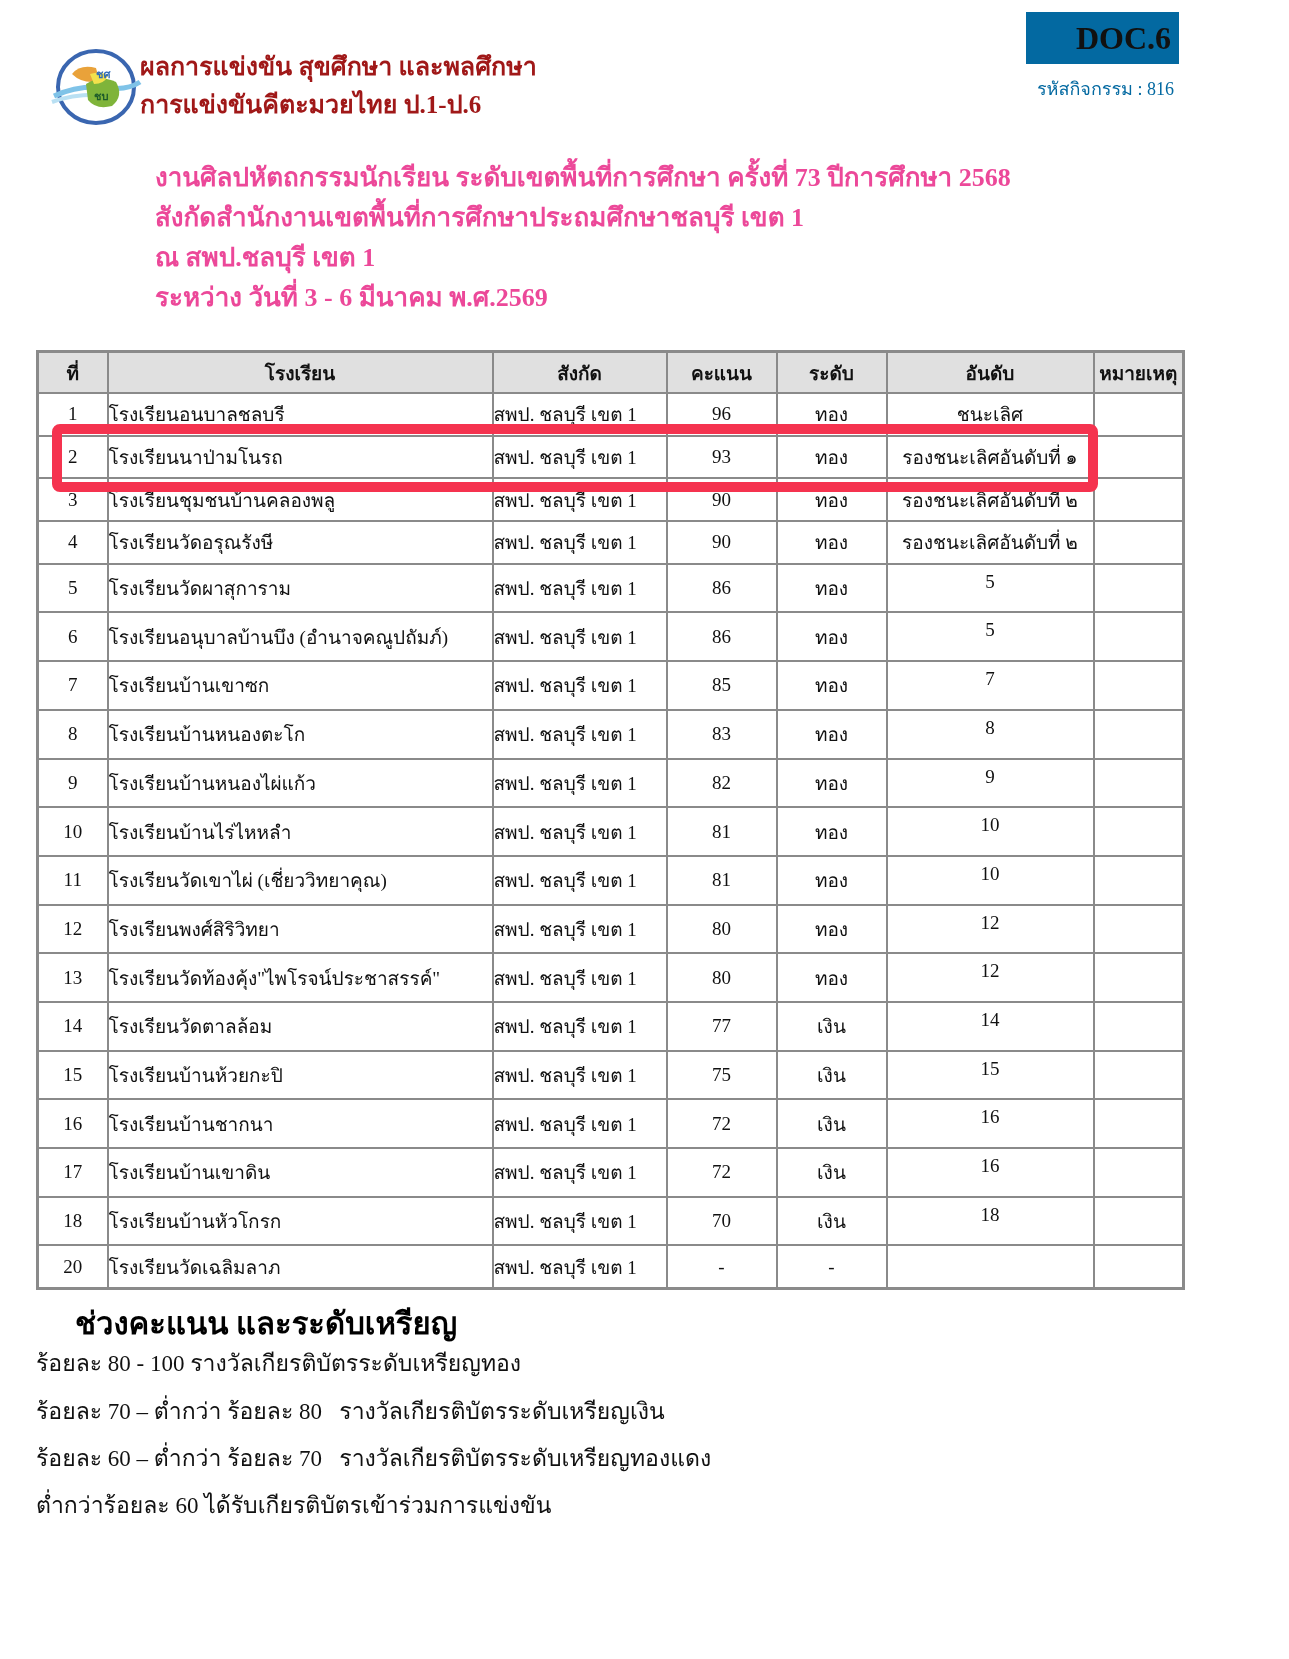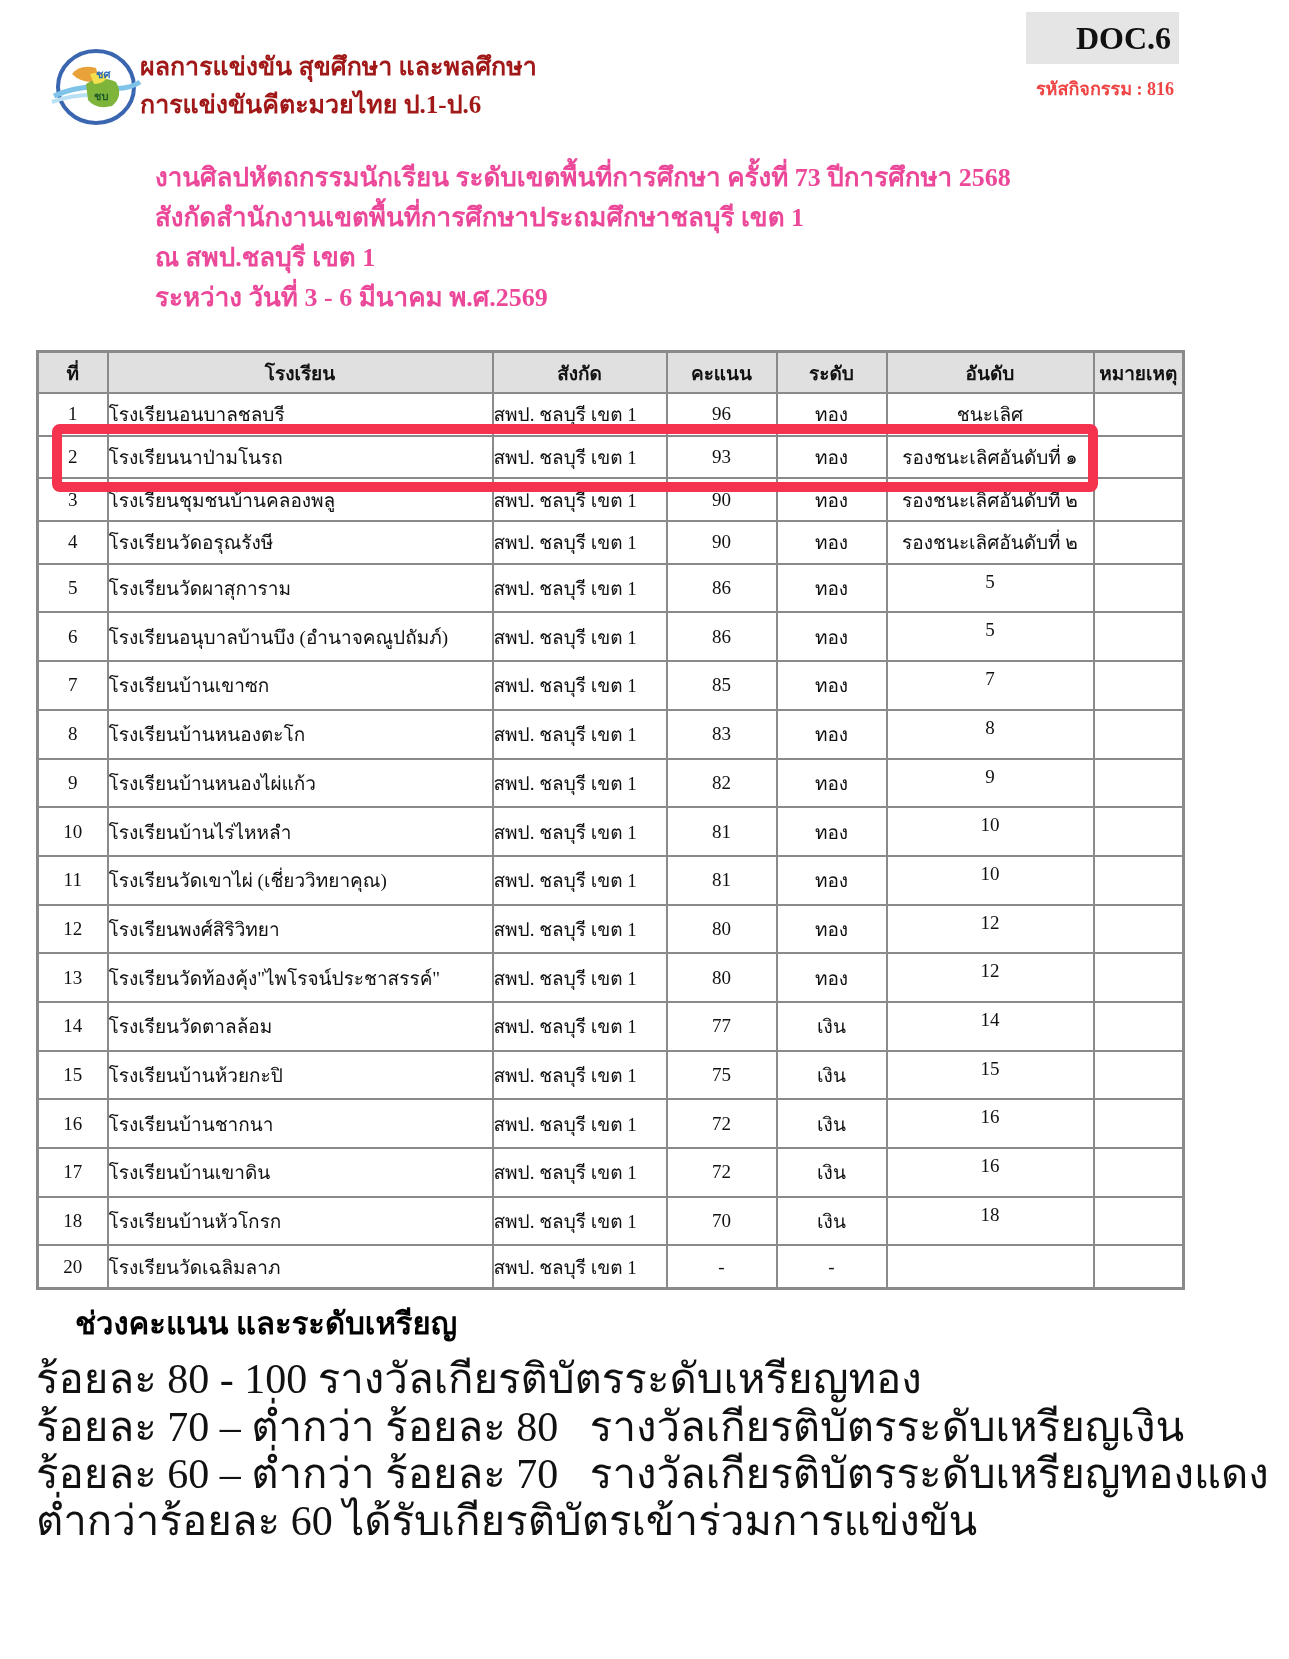--- a/index.html
+++ b/index.html
@@ -7,25 +7,25 @@
          font-family: "Liberation Serif", "DejaVu Serif", serif; color: #111; }
 
   .logo { position: absolute; left: 50px; top: 44px; width: 92px; height: 84px; }
 
   .title-red { position: absolute; left: 140px; font-family: "Liberation Serif", serif;
                font-weight: bold; font-size: 25px; color: #a01818; white-space: nowrap; }
   .title-red.l1 { top: 46px; }
   .title-red.l2 { top: 84px; }
 
   .doc-badge { position: absolute; left: 1026px; top: 12px; width: 153px; height: 52px;
-               background: #e5e5e5; }
+               background: #0369a1; }
   .doc-badge span { position: absolute; right: 8px; top: 8px; font-weight: bold;
                     font-size: 32px; color: #111; font-family: "Liberation Serif", serif; }
-  .activity-code { position: absolute; right: 115px; top: 74px; font-weight: bold;
-                   font-size: 18px; color: #ef4444; font-family: "Liberation Serif", serif;
+  .activity-code { position: absolute; right: 115px; top: 74px; font-weight: normal;
+                   font-size: 18px; color: #0369a1; font-family: "Liberation Serif", serif;
                    white-space: nowrap; text-align: right; }
 
   .sub { position: absolute; left: 155px; font-weight: bold; font-size: 26px;
          color: #ec4899; white-space: nowrap; font-family: "Liberation Serif", serif; }
   .sub.s1 { top: 156px; } .sub.s2 { top: 196px; } .sub.s3 { top: 236px; } .sub.s4 { top: 276px; }
 
   table.results { position: absolute; left: 36px; top: 350px; width: 1146px;
                   border-collapse: collapse; border: 3px solid #8a8a8a; table-layout: fixed; }
   table.results th, table.results td { border: 2px solid #8a8a8a; height: 40.7px;
                   padding: 0; font-size: 19px; font-family: "Liberation Serif", serif;
@@ -36,21 +36,21 @@
   td.l { text-align: left; padding-left: 8px; margin-top: 18px; }
   td.rk { text-align: center; }
   td.rk.n { vertical-align: top; padding-top: 6px; }
 
   .highlight { position: absolute; left: 52px; top: 424px; width: 1046px; height: 68px;
                border: 10px solid #f5334f; border-radius: 8px; box-sizing: border-box;
                pointer-events: none; }
 
   .legend-title { position: absolute; left: 36px; top: 1298px; font-weight: bold;
                   font-size: 31px; color: #000000; white-space: nowrap; padding-left: 39px; }
-  .legend-line { position: absolute; left: 36px; font-size: 42px; color: #111; white-space: pre; }
+  .legend-line { position: absolute; left: 36px; font-size: 23px; color: #111; white-space: pre; }
   .legend-line.g1 { top: 1345px; } .legend-line.g2 { top: 1393px; }
   .legend-line.g3 { top: 1440px; } .legend-line.g4 { top: 1487px; }
 </style>
 </head>
 <body>
 
 <div class="logo">
   <svg width="92" height="84" viewBox="0 0 92 84">
     <ellipse cx="46" cy="43" rx="38" ry="36" fill="none" stroke="#3a66b0" stroke-width="4"></ellipse>
     <path d="M4 52 Q30 40 60 44 Q78 46 90 38" fill="none" stroke="#7fc3e8" stroke-width="5"></path>

